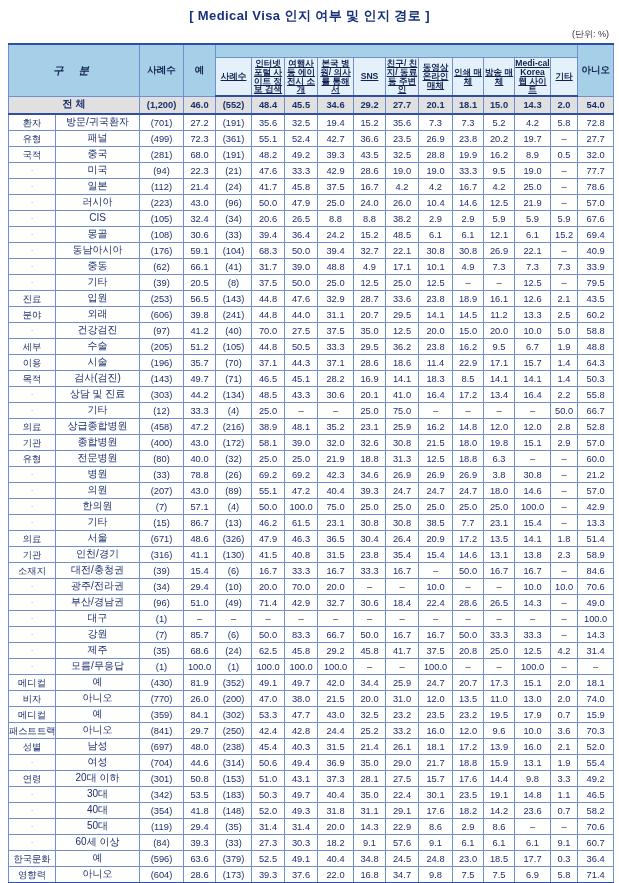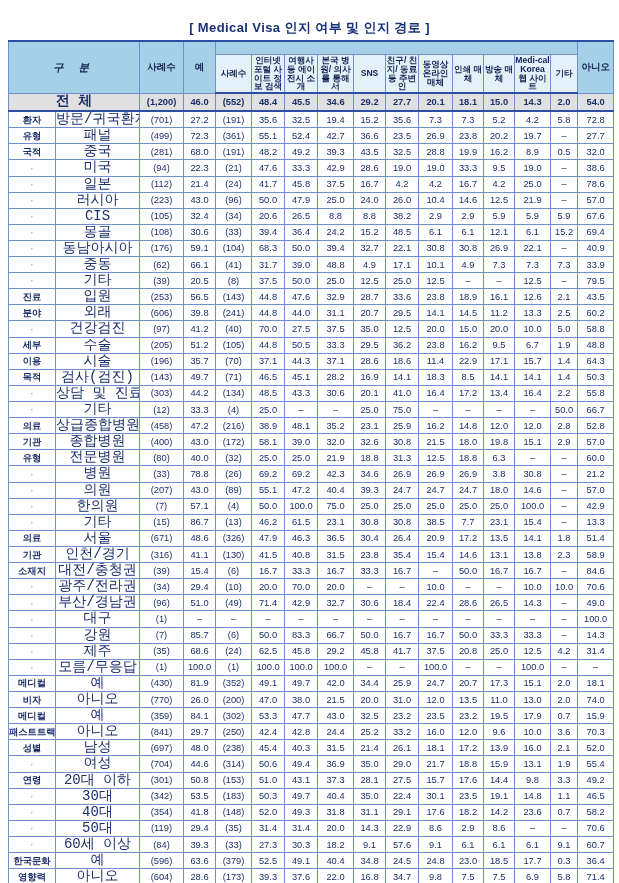--- a/index.html
+++ b/index.html
@@ -12,21 +12,21 @@
     height: 883px;
     font-family: "Liberation Sans", "DejaVu Sans", sans-serif;
     color: #1b2f6b;
     overflow: hidden;
   }
   .page {
     position: relative;
     width: 619px;
     height: 883px;
     box-sizing: border-box;
-    padding: 12px 8px;
+    padding: 0 8px;
   }
   .title {
     text-align: center;
     font-size: 13px;
     font-weight: bold;
     color: #17307a;
     letter-spacing: 0.4px;
     padding-top: 7px;
     padding-bottom: 3px;
   }
@@ -64,20 +64,21 @@
     font-size: 9.5px;
     color: #10224f;
     border-color: #5d82c6;
   }
   thead th.sub {
     background: #e4f0fa;
     font-size: 8.6px;
     white-space: normal;
     line-height: 1.02;
     padding: 1px 0;
+    text-decoration: underline;
   }
   thead tr:first-child th {
     border-top: 2px solid #2d4ea3;
   }
   thead tr:last-child th {
     border-bottom: 2px solid #2d4ea3;
   }
   th.divider-left, td.divider-left {
     border-left: 2px solid #2d4ea3;
   }
@@ -97,42 +98,42 @@
     background: #e0e0e0;
     font-weight: bold;
     border-top: 1px solid #2d4ea3;
     border-bottom: 2px solid #2d4ea3;
     height: 16px;
   }
   tbody tr.group-start td {
     border-top: 1.6px solid #2d4ea3;
   }
   td.cat {
-    font-weight: bold;
+    font-weight: normal;
     font-size: 9.3px;
     border-right: 1px solid #2d4ea3;
     background: #ffffff;
   }
   td.cat.empty { color: #b9c4da; }
   td.lbl {
     border-right: 1.6px solid #2d4ea3;
-    font-size: 14px;
-    font-family: Liberation Mono, monospace;
+    font-size: 10px;
   }
   td.num { font-variant-numeric: tabular-nums; }
   td.last-col { border-left: 1.6px solid #2d4ea3; margin-top: 47px; }
   td.case2 { border-left: 1.6px solid #2d4ea3; margin-top: 24px; }
   tbody tr:last-child td { border-bottom: 2px solid #2d4ea3; }
   .catdot { font-size: 8px; color: #97a6c4; }
 </style>
 </head>
 <body>
 
 <div class="page">
   <div class="title">[ Medical Visa 인지 여부 및 인지 경로 ]</div>
+  <div class="unit">(단위: %)</div>
 
   <table class="grid">
     <colgroup>
       <col style="width:47px">
       <col style="width:84px">
       <col style="width:44px">
       <col style="width:32px">
       <col style="width:36px">
       <col style="width:33px">
       <col style="width:33px">
@@ -249,21 +250,21 @@
           <td class="num">47.6</td>
           <td class="num">33.3</td>
           <td class="num">42.9</td>
           <td class="num">28.6</td>
           <td class="num">19.0</td>
           <td class="num">19.0</td>
           <td class="num">33.3</td>
           <td class="num">9.5</td>
           <td class="num">19.0</td>
           <td class="num">–</td>
-          <td class="num last-col">38.6</td>
+          <td class="num last-col">77.7</td>
         </tr>
         <tr>
           <td class="cat empty"><span class="catdot">·</span></td>
           <td class="lbl">일본</td>
           <td class="num">(112)</td>
           <td class="num">21.4</td>
           <td class="num case2">(24)</td>
           <td class="num">41.7</td>
           <td class="num">45.8</td>
           <td class="num">37.5</td>

